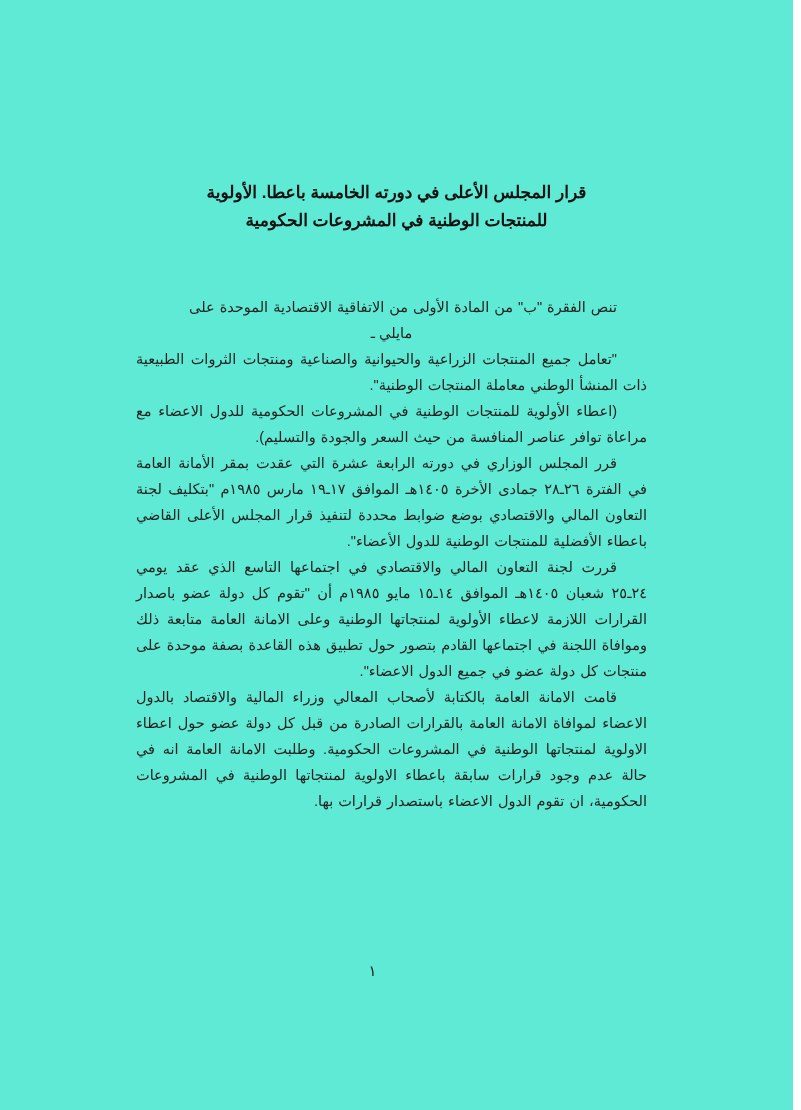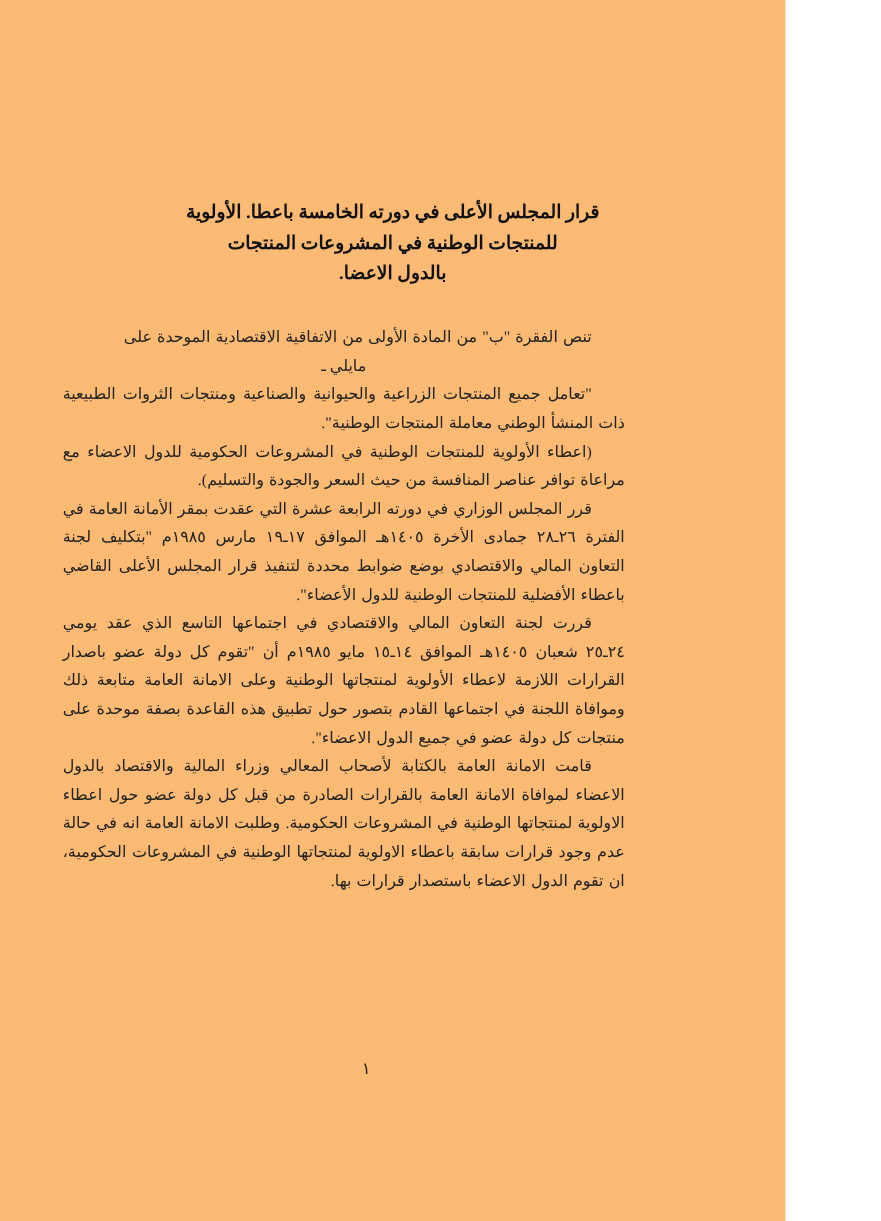--- a/index.html
+++ b/index.html
@@ -2,25 +2,25 @@
 <html lang="ar"><head>
 <meta charset="utf-8">
 <style>
   html, body {
     margin: 0;
     padding: 0;
     background: #ffffff;
   }
   .page {
     position: relative;
-    width: 714px;
+    width: 793px;
     height: 1110px;
-    background: #fdba74;
+    background: #5eead4;
     color: #1e1e1e;
-    font-family: Liberation Serif, serif;
+    font-family: Liberation Sans, sans-serif;
     overflow: hidden;
   }
   .title-block {
     position: absolute;
     top: 179px;
     left: 80px;
     right: 80px;
     direction: rtl;
     text-align: center;
     font-size: 17px;
@@ -60,22 +60,21 @@
     color: #222;
   }
 </style>
 </head>
 <body>
 
 <div class="page">
 
   <div class="title-block">
     <div>قرار المجلس الأعلى في دورته الخامسة باعطا. الأولوية</div>
-    <div>للمنتجات الوطنية في المشروعات المنتجات</div>
-    <div>بالدول الاعضا.</div>
+    <div>للمنتجات الوطنية في المشروعات الحكومية</div>
   </div>
 
   <div class="body-block">
     <p class="para">تنص الفقرة "ب" من المادة الأولى من الاتفاقية الاقتصادية الموحدة على</p>
     <p class="para-tail">مايلي ـ</p>
     <p class="para">"تعامل جميع المنتجات الزراعية والحيوانية والصناعية ومنتجات الثروات الطبيعية ذات المنشأ الوطني معاملة المنتجات الوطنية".</p>
     <p class="para">(اعطاء الأولوية للمنتجات الوطنية في المشروعات الحكومية للدول الاعضاء مع مراعاة توافر عناصر المنافسة من حيث السعر والجودة والتسليم).</p>
     <p class="para">قرر المجلس الوزاري في دورته الرابعة عشرة التي عقدت بمقر الأمانة العامة في الفترة ٢٦ـ٢٨ جمادى الأخرة ١٤٠٥هـ الموافق ١٧ـ١٩ مارس ١٩٨٥م "بتكليف لجنة التعاون المالي والاقتصادي بوضع ضوابط محددة لتنفيذ قرار المجلس الأعلى القاضي باعطاء الأفضلية للمنتجات الوطنية للدول الأعضاء".</p>
     <p class="para">قررت لجنة التعاون المالي والاقتصادي في اجتماعها التاسع الذي عقد يومي ٢٤ـ٢٥ شعبان ١٤٠٥هـ الموافق ١٤ـ١٥ مايو ١٩٨٥م أن "تقوم كل دولة عضو باصدار القرارات اللازمة لاعطاء الأولوية لمنتجاتها الوطنية وعلى الامانة العامة متابعة ذلك وموافاة اللجنة في اجتماعها القادم بتصور حول تطبيق هذه القاعدة بصفة موحدة على منتجات كل دولة عضو في جميع الدول الاعضاء".</p>
     <p class="para">قامت الامانة العامة بالكتابة لأصحاب المعالي وزراء المالية والاقتصاد بالدول الاعضاء لموافاة الامانة العامة بالقرارات الصادرة من قبل كل دولة عضو حول اعطاء الاولوية لمنتجاتها الوطنية في المشروعات الحكومية. وطلبت الامانة العامة انه في حالة عدم وجود قرارات سابقة باعطاء الاولوية لمنتجاتها الوطنية في المشروعات الحكومية، ان تقوم الدول الاعضاء باستصدار قرارات بها.</p>

